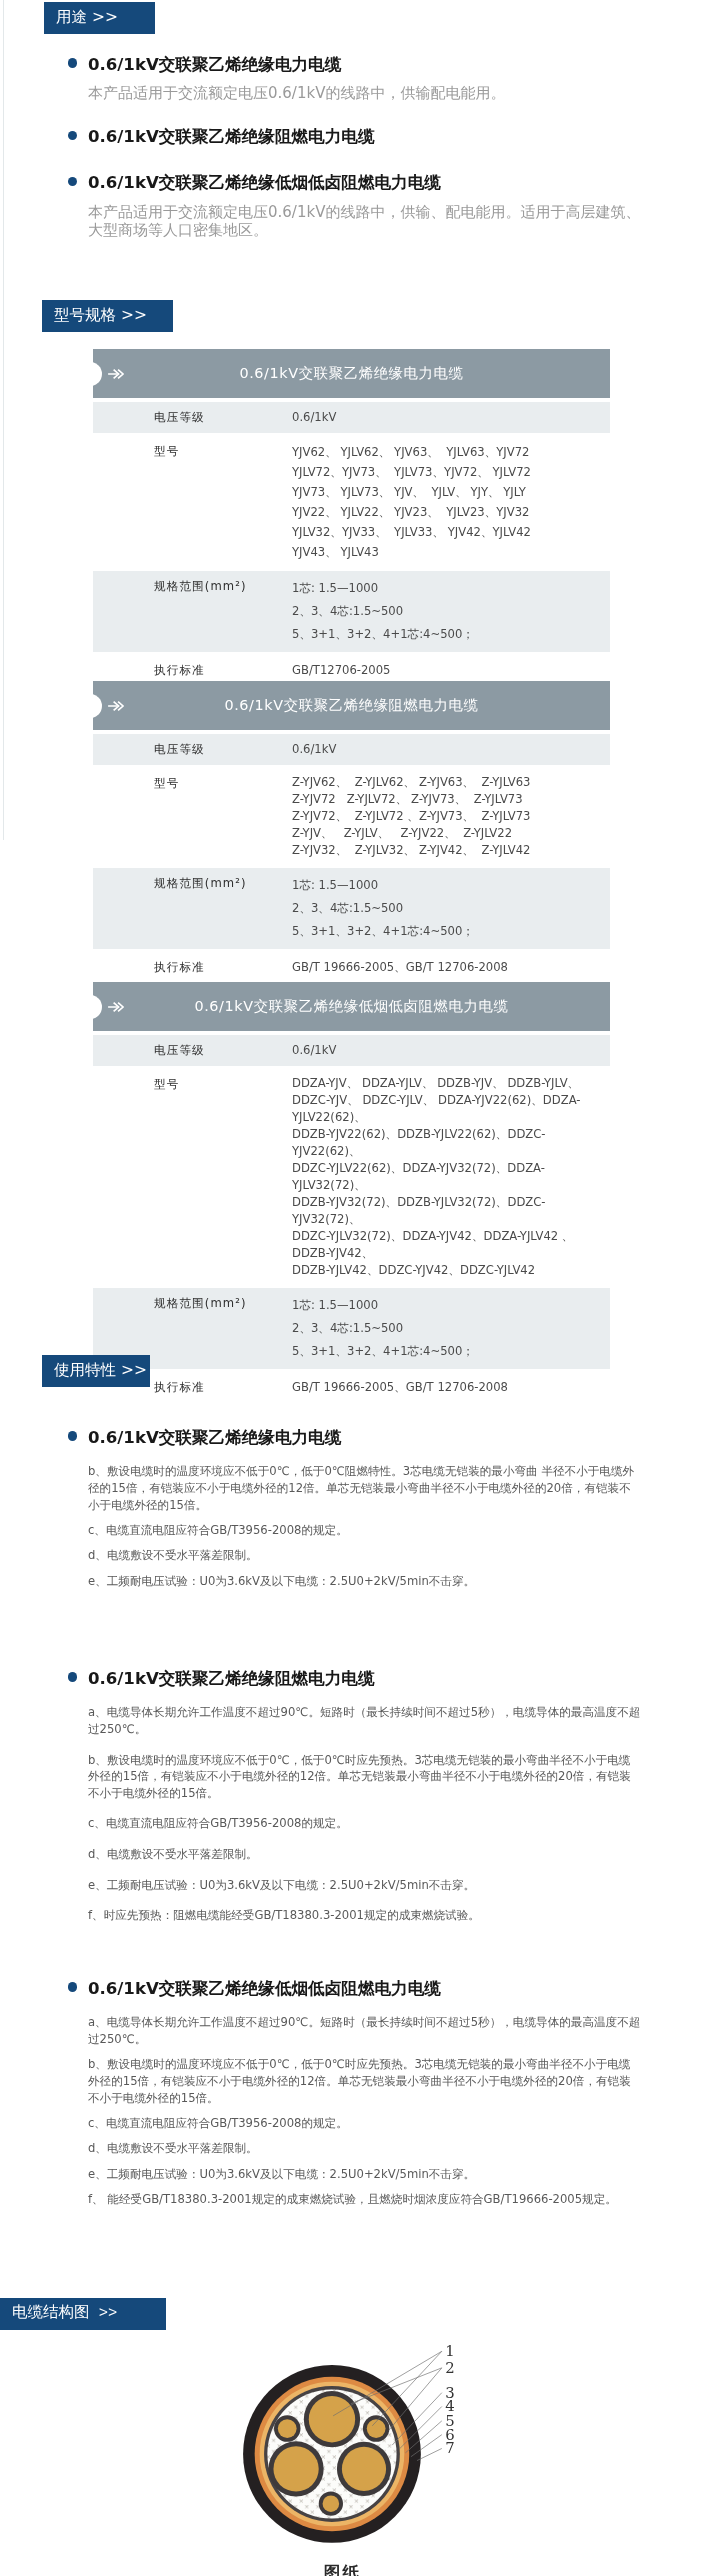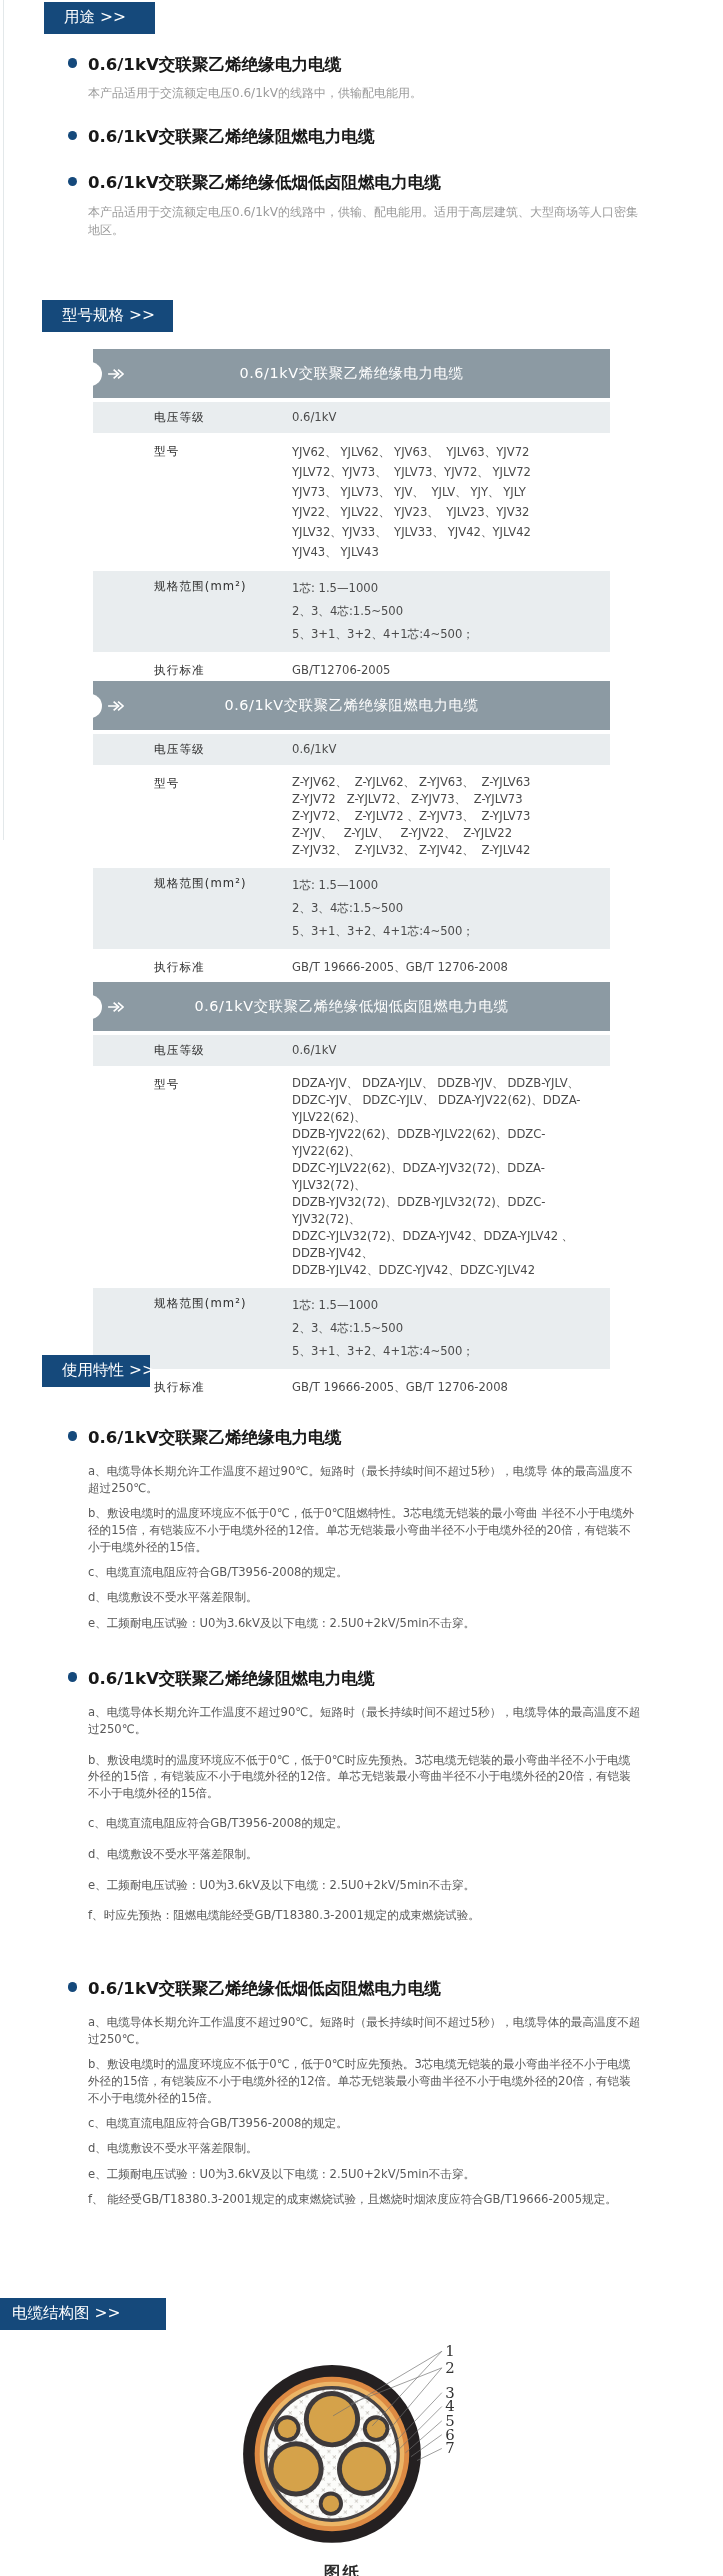--- a/index.html
+++ b/index.html
@@ -2,33 +2,33 @@
 <html style="font-size:8.8px"><head>
 <meta charset="utf-8">
 <style>
   html,body{margin:0;padding:0;background:#fff;}
   .page{position:relative;width:723px;height:2576px;background:#ffffff;overflow:hidden;
         font-family:"DejaVu Sans","Liberation Sans",sans-serif;}
   .edge-line{position:absolute;left:2.8px;top:0;width:1.1px;height:840px;background:#e3e8ea;}
 
   
   .sec-box{position:absolute;background:#15497b;color:#fff;height:31.5px;line-height:31.5px;
-           font-size:15.5px;padding-left:20px;box-sizing:border-box;white-space:nowrap;}
+           font-size:15.5px;padding-left:12px;box-sizing:border-box;white-space:nowrap;}
   #hdr-usage{left:44px;top:2.2px;width:111px;}
   #hdr-specs{left:42px;top:300px;width:131px;}
   #hdr-features{left:42px;top:1355px;width:108px;}
-  #hdr-structure{left:0;top:2298px;width:166px;padding-left:12px;}
+  #hdr-structure{left:0;top:2298px;width:166px;padding-left:12px;font-family:Liberation Mono, monospace;}
 
   
   #usage-items{position:absolute;left:68px;top:54px;width:597px;}
   .u-item{margin-bottom:24px;}
   .bullet{display:inline-block;width:9.4px;height:9.4px;border-radius:50%;background:#15497b;
           margin-right:10.5px;vertical-align:2.2px;}
   .u-title,.f-title{font-size:16.6px;font-weight:bold;color:#181818;}
-  .u-desc{margin:8.3px 0 0 20px;width:561px;font-size:12px;line-height:18px;color:#9a9a9a;}
+  .u-desc{margin:8.3px 0 0 20px;width:561px;font-size:15px;line-height:18px;color:#9a9a9a;}
 
   
   #spec-tables{position:absolute;left:93px;top:349px;width:517px;}
   .tbl{position:absolute;left:0;width:517px;}
   .tb0{top:0;}.tb1{top:332px;}.tb2{top:633px;}
   .tbl-title{position:relative;height:49px;margin-bottom:4.4px;background:#8c9aa3;
              display:flex;align-items:center;justify-content:center;overflow:hidden;}
   .tbl-title-text{color:#ffffff;font-size:14.4px;letter-spacing:0.6px;}
   .bar-circle{position:absolute;left:-15px;top:50%;transform:translateY(-50%);
               width:24px;height:24px;background:#fff;border-radius:50%;}
@@ -210,21 +210,20 @@
           </div>
         </div>
       </div>
     </div>
 
   <div class="sec-box" id="hdr-features">使用特性 &gt;&gt;</div>
   <div id="feature-blocks">
       <div class="f-blk fb0">
         <div class="f-title"><span class="bullet"></span><span class="f-title-text">0.6/1kV交联聚乙烯绝缘电力电缆</span></div>
         <div class="f-items">
-          <p>a、电缆导体长期允许工作温度不超过90℃。短路时（最长持续时间不超过5秒），电缆导 体的最高温度不超过250℃。</p>
           <p>b、敷设电缆时的温度环境应不低于0℃，低于0℃阻燃特性。3芯电缆无铠装的最小弯曲 半径不小于电缆外径的15倍，有铠装应不小于电缆外径的12倍。单芯无铠装最小弯曲半径不小于电缆外径的20倍，有铠装不小于电缆外径的15倍。</p>
           <p>c、电缆直流电阻应符合GB/T3956-2008的规定。</p>
           <p>d、电缆敷设不受水平落差限制。</p>
           <p>e、工频耐电压试验：U0为3.6kV及以下电缆：2.5U0+2kV/5min不击穿。</p>
         </div>
       </div>
       <div class="f-blk fb1">
         <div class="f-title"><span class="bullet"></span><span class="f-title-text">0.6/1kV交联聚乙烯绝缘阻燃电力电缆</span></div>
         <div class="f-items">
           <p>a、电缆导体长期允许工作温度不超过90℃。短路时（最长持续时间不超过5秒），电缆导体的最高温度不超过250℃。</p>

